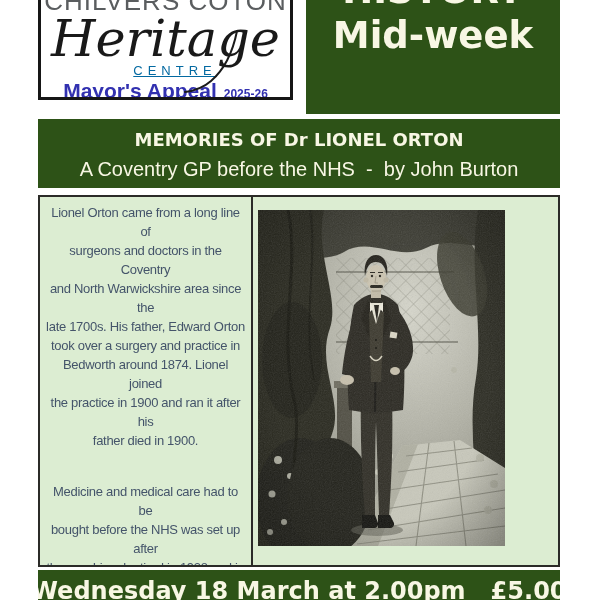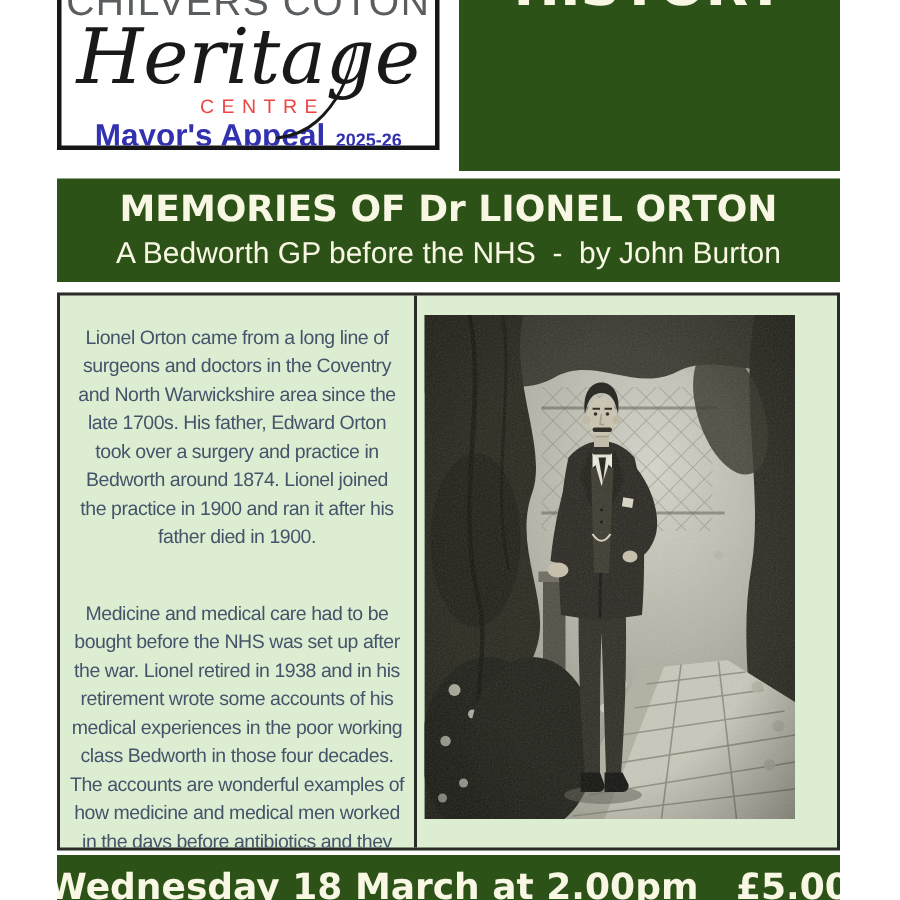--- a/index.html
+++ b/index.html
@@ -7,44 +7,44 @@
   body { width:600px; height:600px; overflow:hidden;
          font-family:"Liberation Sans", sans-serif; }
   .poster { position:relative; width:600px; height:600px; overflow:hidden; background:#ffffff; }
 
   
   .logo-box { position:absolute; left:38px; top:-16px; width:255px; height:116px;
               background:#ffffff; border:3px solid #161616; text-align:center; overflow:hidden; }
   .logo-org { font-size:26px; line-height:30px; letter-spacing:1px; color:#5a5d5f; margin-top:-1px; white-space:nowrap; }
   .logo-heritage { font-family:"DejaVu Serif", serif; font-style:italic; font-weight:500;
                    font-size:51px; line-height:46px; color:#191919; margin-top:0; }
-  .logo-centre { font-size:13px; line-height:15px; letter-spacing:5px; color:#ef4444; margin-top:1px; padding-left:19px; }
+  .logo-centre { font-size:13px; line-height:15px; letter-spacing:5px; color:#0369a1; margin-top:1px; padding-left:19px;text-decoration:underline; }
   .logo-appeal-row { display:flex; justify-content:center; align-items:baseline; gap:7px;
                      margin-top:1px; color:#3231b0; font-weight:bold; }
   .appeal-main { font-size:21px; }
   .appeal-years { font-size:12px; }
   .swash { position:absolute; left:0; top:0; width:249px; height:110px; pointer-events:none; }
 
   
   .history-box { position:absolute; left:306px; top:-34px; width:254px; height:148px;
                  background:#2d5217; color:#f8f7e4; text-align:center; overflow:hidden;
                  font-family:"DejaVu Sans", sans-serif; font-weight:bold;
                  font-size:37px; line-height:45px; padding-top:2px; }
 
   
   .title-band { position:absolute; left:38px; top:119px; width:522px; height:69px;
                 background:#2d5217; color:#f8f7e4; text-align:center; overflow:hidden; }
   .title-main { font-family:"DejaVu Sans", sans-serif; font-weight:bold;
-                font-size:24px; line-height:33px; margin-top:4px; white-space:nowrap; }
+                font-size:18px; line-height:33px; margin-top:4px; white-space:nowrap; }
   .title-sub  { font-size:20px; line-height:26px; white-space:pre; }
 
   
   .body-row { position:absolute; left:38px; top:195px; width:522px; height:372px;
               background:#dcedd2; border:2px solid #2b2b28; display:flex; }
-  .text-panel { width:238px; border-right:2px solid #2b2b28; padding:18px 6px 0; overflow:hidden; }
+  .text-panel { width:213px; border-right:2px solid #2b2b28; padding:6px 6px 0; overflow:hidden; }
   .text-panel p { font-size:13px; line-height:19px; letter-spacing:-0.3px; color:#44546a;
                   text-align:center; white-space:pre-line; }
   .text-panel p + p { margin-top:32px; }
   .photo-panel { position:relative; flex:1; }
   .photo-panel svg { position:absolute; left:5px; top:13px; display:block; }
 
   
   .footer-band { position:absolute; left:38px; top:570px; width:522px; height:46px;
                  background:#2d5217; color:#f8f7e4;
                  font-family:"DejaVu Sans", sans-serif; font-weight:bold; font-size:24px;
@@ -64,25 +64,26 @@
       <span class="appeal-main">Mayor's Appeal</span>
       <span class="appeal-years">2025-26</span>
     </div>
     <svg class="swash" viewBox="0 0 249 110">
       <path d="M196 44 C 192 64 184 82 170 94 C 162 101 152 104 144 105" fill="none" stroke="#1a1a1a" stroke-width="2" stroke-linecap="round"></path>
     </svg>
   </div>
 
   <div class="history-box">
     <div>HISTORY</div>
+    <div>Mid-week</div>
   </div>
 
   <div class="title-band">
     <div class="title-main">MEMORIES OF Dr LIONEL ORTON</div>
-    <div class="title-sub">A Bedworth GP before the NHS  -  by John Burton</div>
+    <div class="title-sub">A Coventry GP before the NHS  -  by John Burton</div>
   </div>
 
   <div class="body-row">
     <div class="text-panel">
       <p>Lionel Orton came from a long line of
 surgeons and doctors in the Coventry
 and North Warwickshire area since the
 late 1700s. His father, Edward Orton
 took over a surgery and practice in
 Bedworth around 1874. Lionel joined

